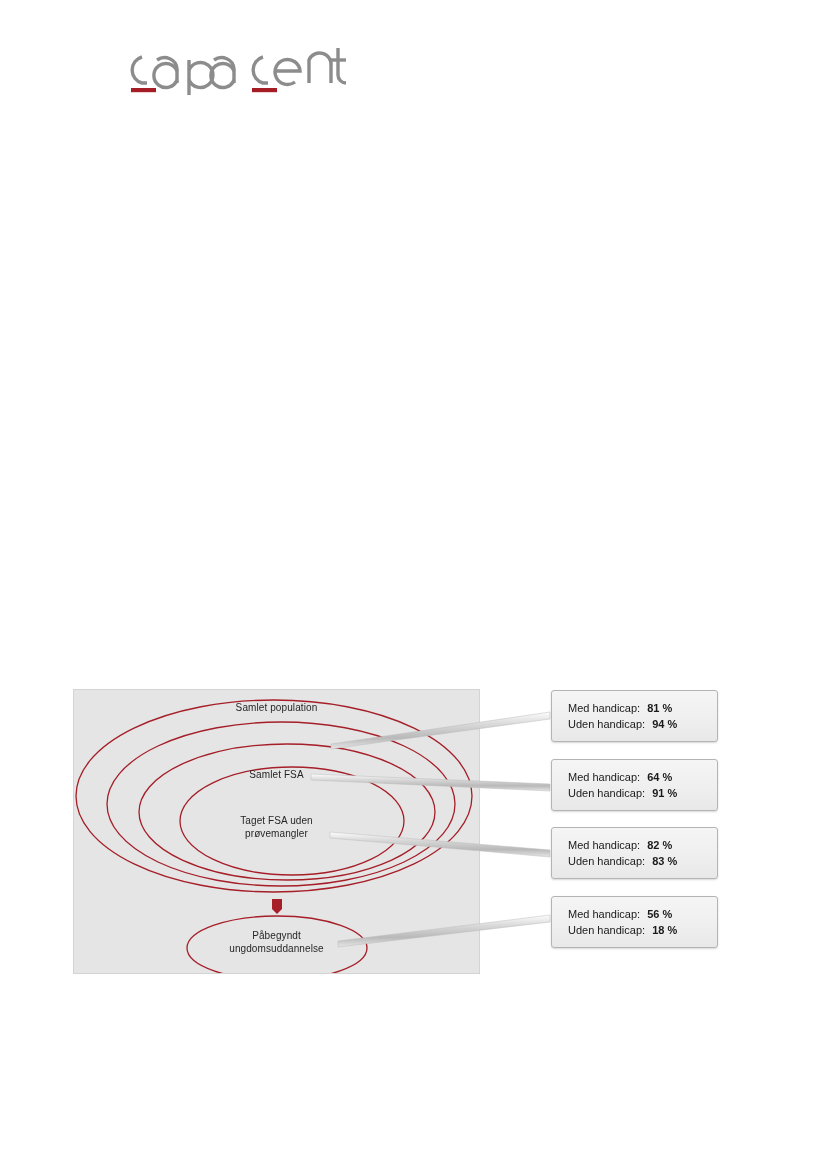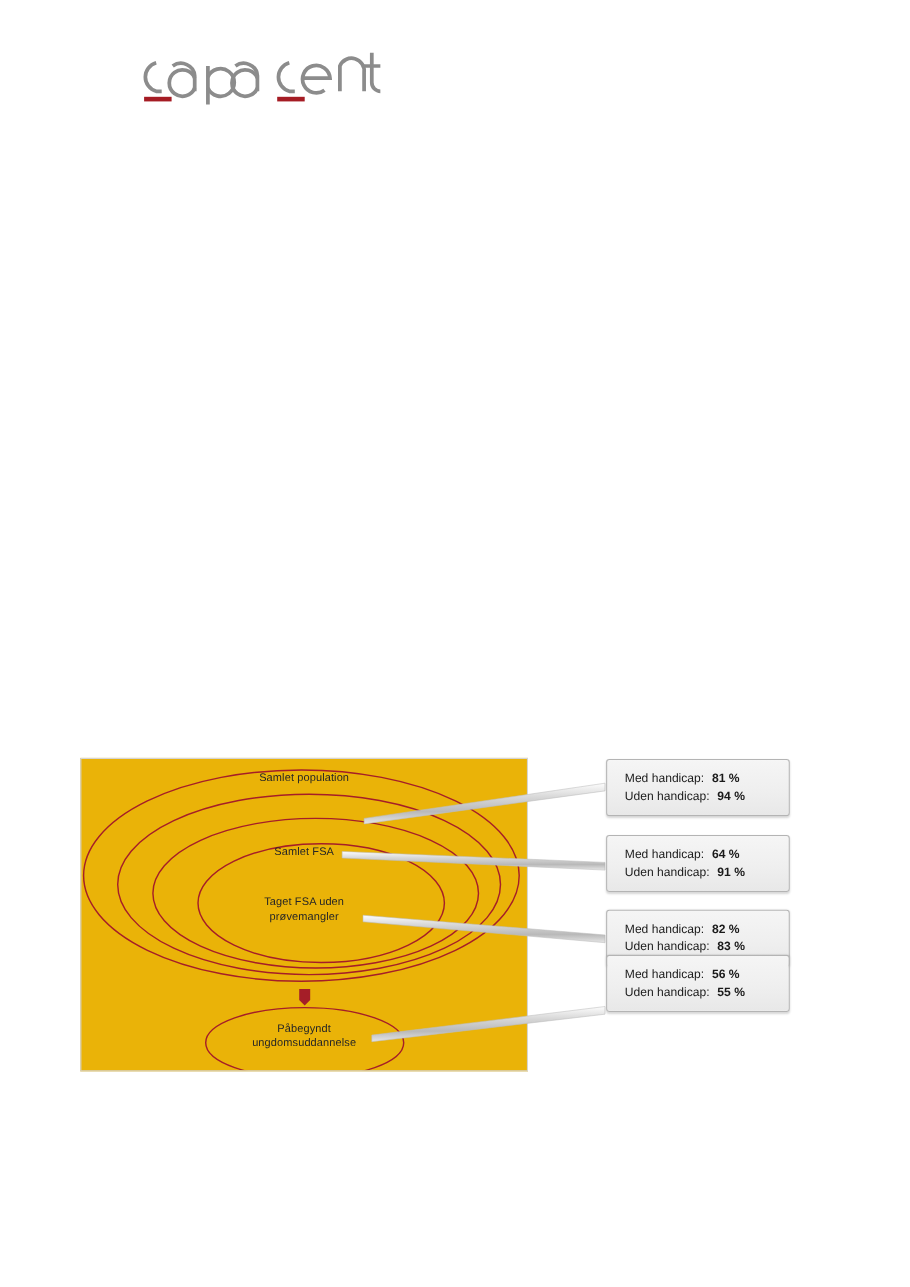--- a/index.html
+++ b/index.html
@@ -37,21 +37,21 @@
 
   
   .diagram-frame {
     position: absolute;
     left: 73px;
     top: 689px;
     width: 407px;
     height: 285px;
     border: 1px solid #d4d4d4;
     box-sizing: border-box;
-    background: #eab308;
+    background: #e5e5e5;
     overflow: hidden;
   }
 
   .diagram-svg {
     position: absolute;
     left: 0; top: 0;
   }
 
   .ellipse-label {
     position: absolute;
@@ -216,24 +216,24 @@
     <div class="row">
       <span>Med handicap:</span>
       <span class="val" style="margin-left: 4px;">82 %</span>
     </div>
     <div class="row">
       <span>Uden handicap:</span>
       <span class="val" style="margin-left: 4px;">83 %</span>
     </div>
   </div>
 
-  <div class="callout" style="top:868px;">
+  <div class="callout" style="top:896px;">
     <div class="row">
       <span>Med handicap:</span>
       <span class="val" style="margin-left: 4px;">56 %</span>
     </div>
     <div class="row">
       <span>Uden handicap:</span>
-      <span class="val" style="margin-left: 4px;">55 %</span>
+      <span class="val" style="margin-left: 4px;">18 %</span>
     </div>
   </div>
 
 </div>
 
 </body></html>

